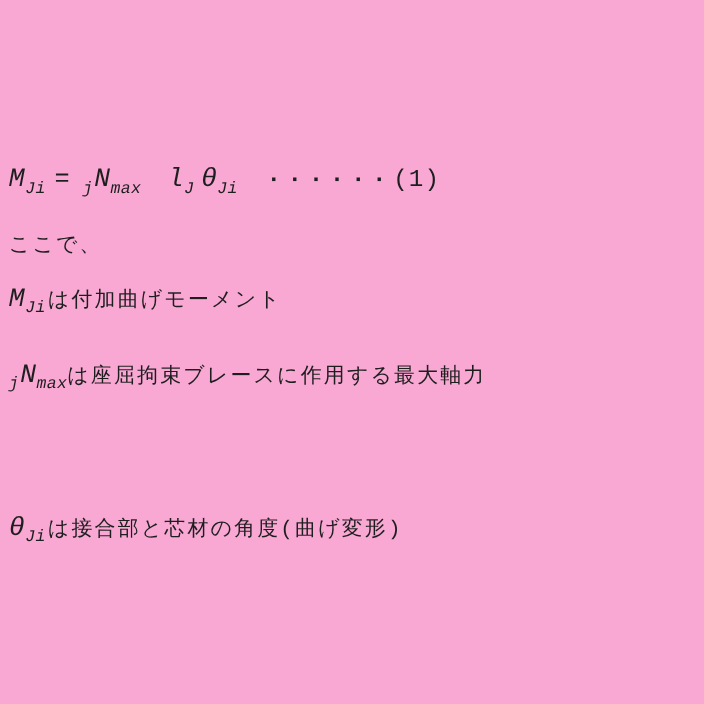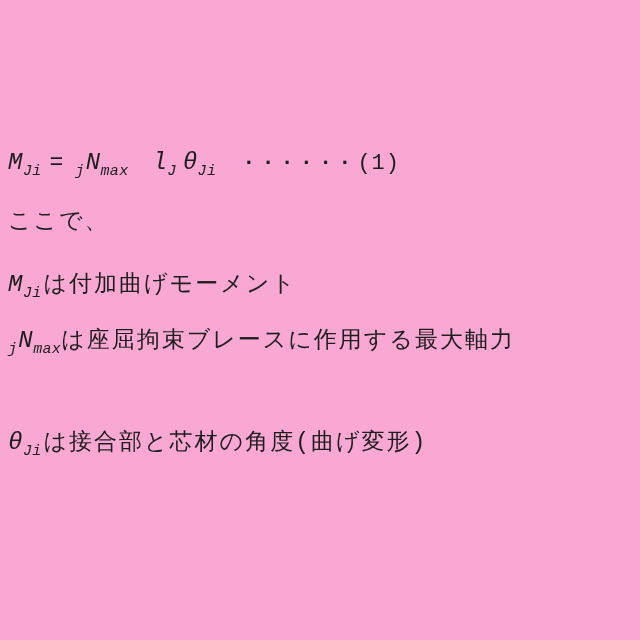--- a/index.html
+++ b/index.html
@@ -51,45 +51,45 @@
     margin-left: 26px;
   }
   .eqnum {
     font-style: normal;
     font-size: 22px;
     letter-spacing: 1px;
   }
   
   .jp {
     font-style: normal;
-    font-size: 23px;
+    font-size: 19px;
     letter-spacing: 2px;
   }
   .desc { margin-left: 2px; }
   .desc-wide { margin-left: 0; }
 </style>
 </head>
 <body>
 
 <div class="page">
 
   <div class="line" style="top:147px">
     <span class="math"><span>M</span><span class="msub">Ji</span></span><span class="eq-equals">=</span><span class="math"><span class="msub presub">j</span><span>N</span><span class="msub">max</span></span><span class="math term-gap-wide"><span>l</span><span class="msub">J</span></span><span class="math term-gap-small"><span>θ</span><span class="msub">Ji</span></span><span class="dots">······</span><span class="eqnum">(1)</span>
   </div>
 
   <div class="line" style="top:206px">
     <span class="jp">ここで、</span>
   </div>
 
-  <div class="line" style="top:269px">
+  <div class="line" style="top:256px">
     <span class="math"><span>M</span><span class="msub">Ji</span></span><span class="jp desc">は付加曲げモーメント</span>
   </div>
 
   <div class="line" style="top:325px">
     <span class="math"><span class="msub presub">j</span><span>N</span><span class="msub">max</span></span><span class="jp desc-wide">は座屈拘束ブレースに作用する最大軸力</span>
   </div>
 
 
-  <div class="line" style="top:427px">
+  <div class="line" style="top:464px">
     <span class="math"><span>θ</span><span class="msub">Ji</span></span><span class="jp desc">は接合部と芯材の角度(曲げ変形)</span>
   </div>
 
 </div>
 
 </body></html>

